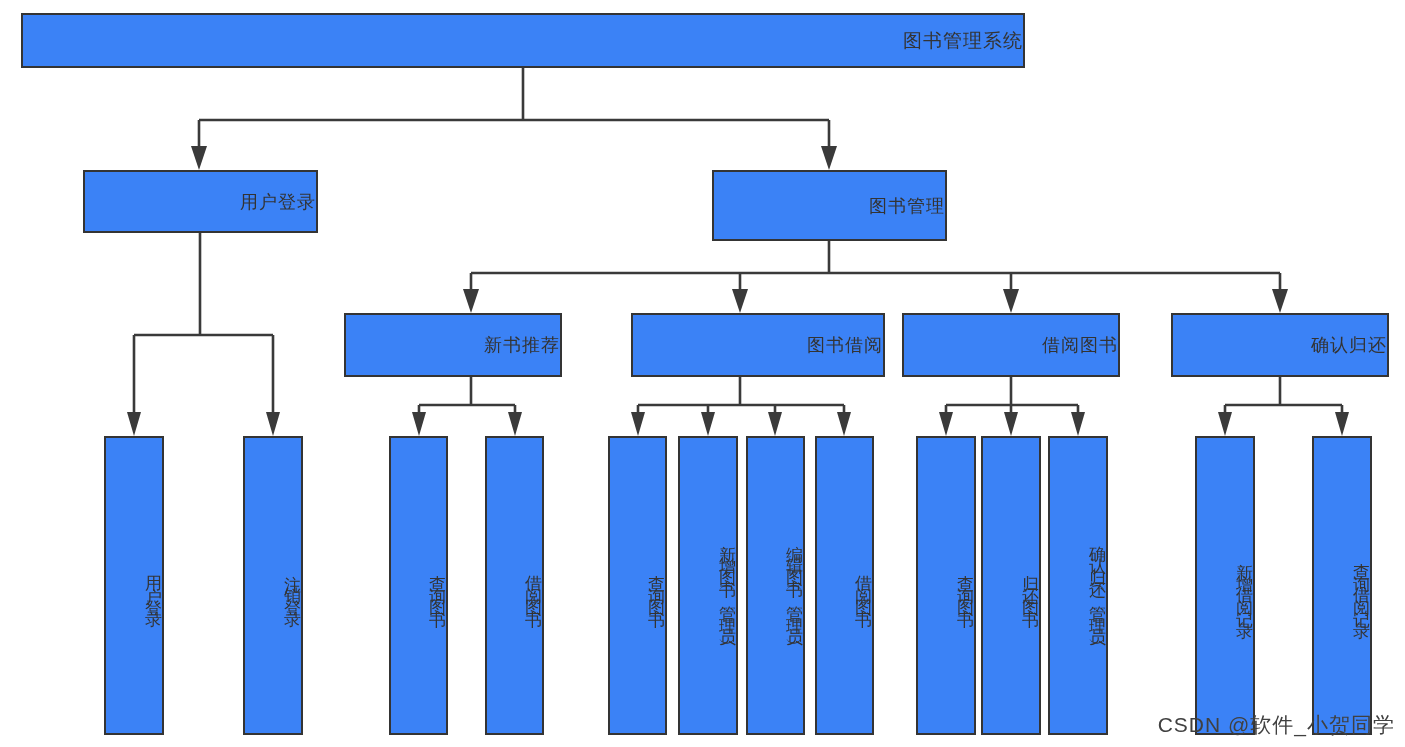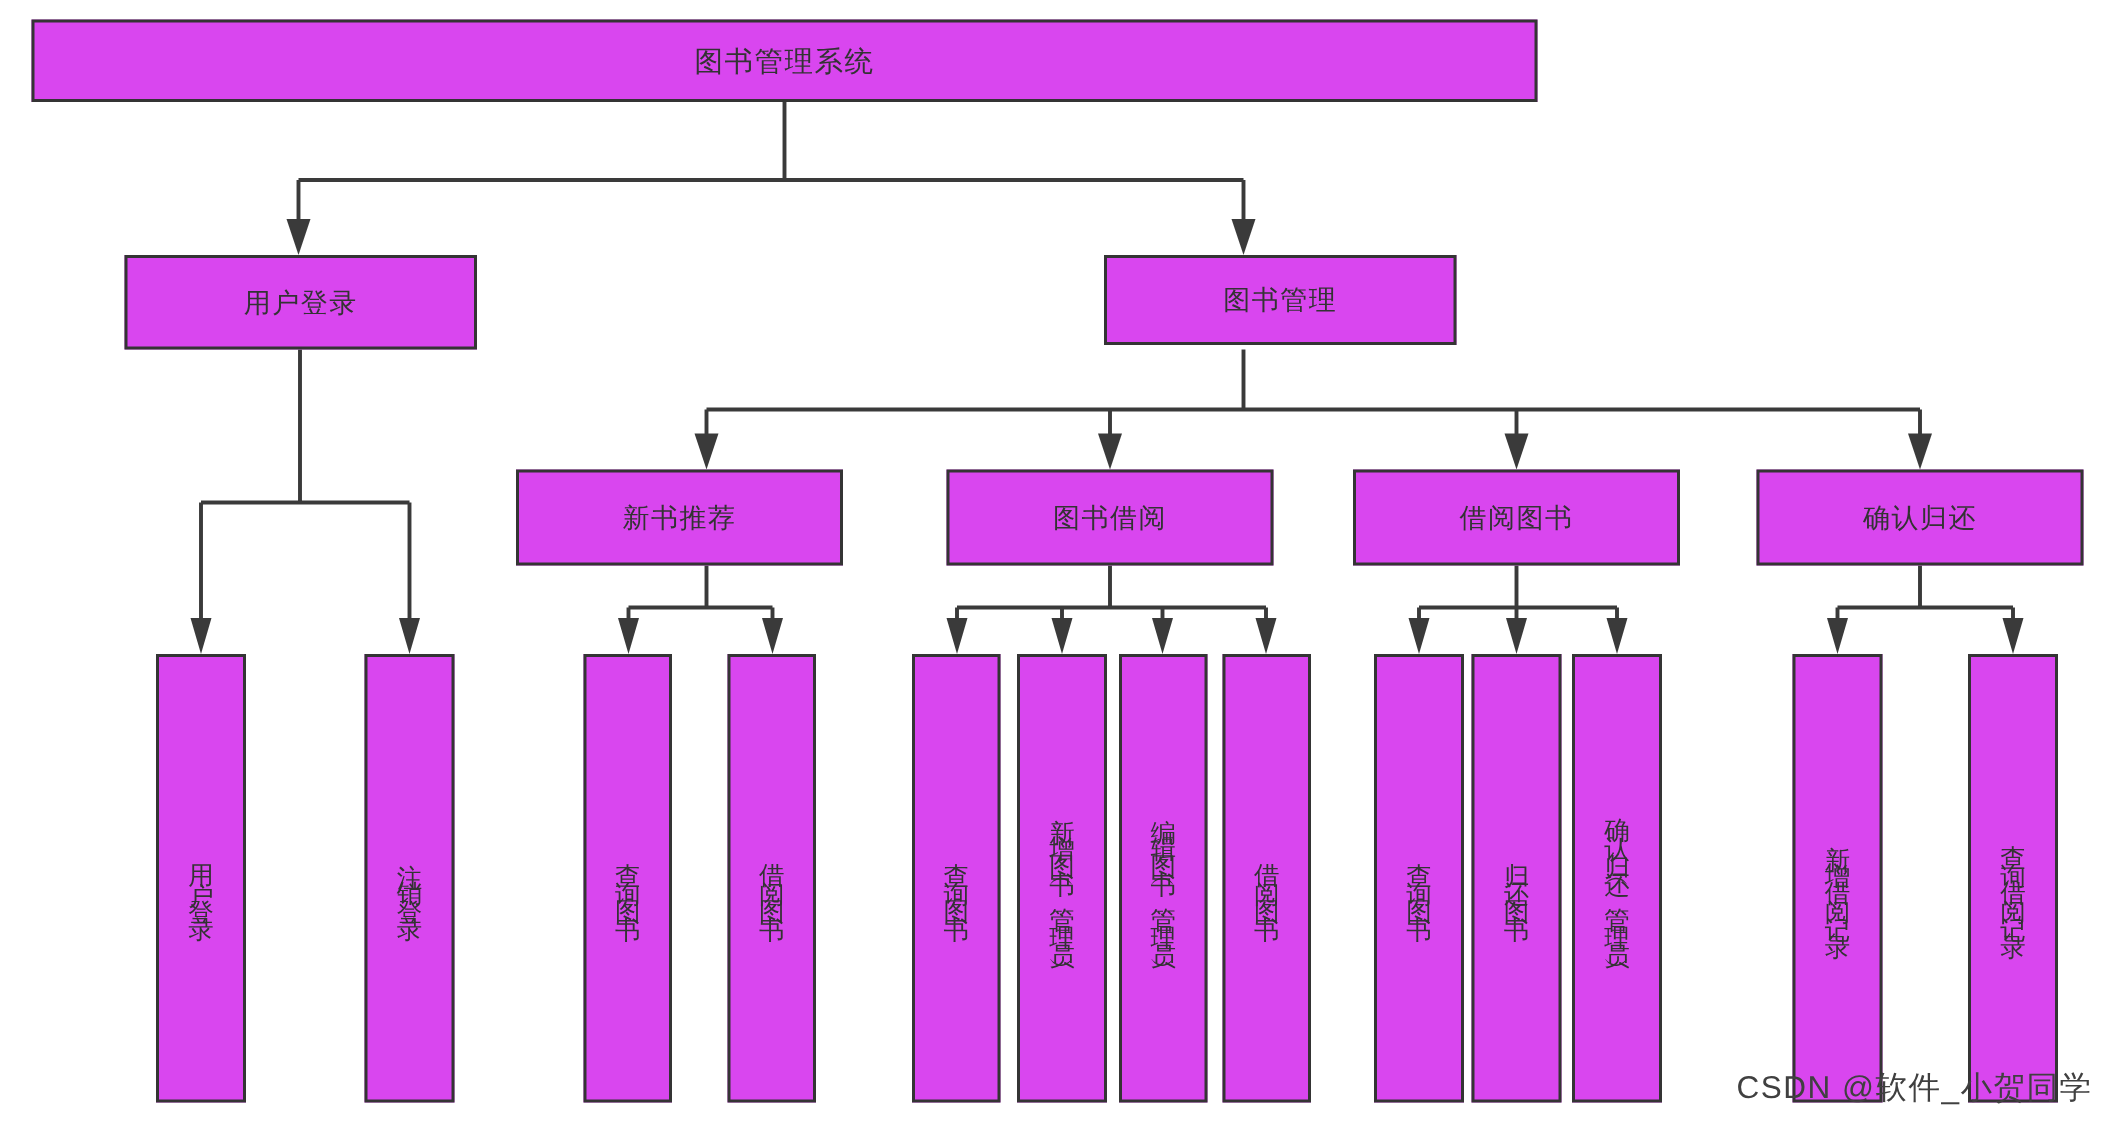--- a/index.html
+++ b/index.html
@@ -15,24 +15,24 @@
     position:absolute;left:0;top:0;z-index:0;
   }
   .connectors path{
     stroke:#3a3a3a;stroke-width:2.6;fill:none;
   }
   .connectors polygon{
     fill:#3a3a3a;stroke:none;
   }
   .node{
     position:absolute;
-    background:#d946ef;
+    background:#3b82f6;
     border:2.5px solid #343434;
     box-sizing:border-box;
-    display:flex;align-items:center;justify-content:center;
+    display:flex;align-items:center;justify-content:flex-end;
     color:#333333;
     z-index:1;
     font-family:Liberation Serif, serif;
   }
   .node .lbl{
     font-size:18px;
     letter-spacing:1px;
     white-space:nowrap;
   }
   .node.root .lbl{font-size:19px;}
@@ -92,28 +92,28 @@
     <polygon points="1335,412 1349,412 1342,436"></polygon>
   </svg>
 
   <div class="node root" style="left:21px;top:13px;width:1004px;height:55px">
     <span class="lbl">图书管理系统</span>
   </div>
 
   <div class="node" style="left:83px;top:170px;width:235px;height:63px">
     <span class="lbl">用户登录</span>
   </div>
-  <div class="node" style="left:736px;top:170px;width:235px;height:60px">
+  <div class="node" style="left:712px;top:170px;width:235px;height:71px">
     <span class="lbl">图书管理</span>
   </div>
 
   <div class="node" style="left:344px;top:313px;width:218px;height:64px">
     <span class="lbl">新书推荐</span>
   </div>
-  <div class="node" style="left:631px;top:313px;width:218px;height:64px">
+  <div class="node" style="left:631px;top:313px;width:254px;height:64px">
     <span class="lbl">图书借阅</span>
   </div>
   <div class="node" style="left:902px;top:313px;width:218px;height:64px">
     <span class="lbl">借阅图书</span>
   </div>
   <div class="node" style="left:1171px;top:313px;width:218px;height:64px">
     <span class="lbl">确认归还</span>
   </div>
 
   <div class="node leaf" style="left:104px;top:436px;width:60px;height:299px">

